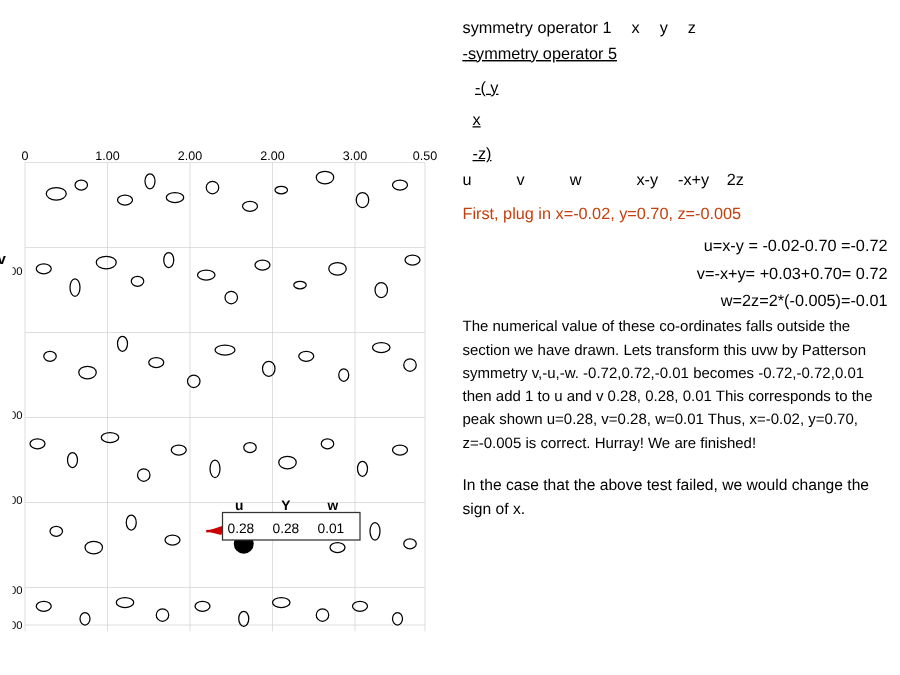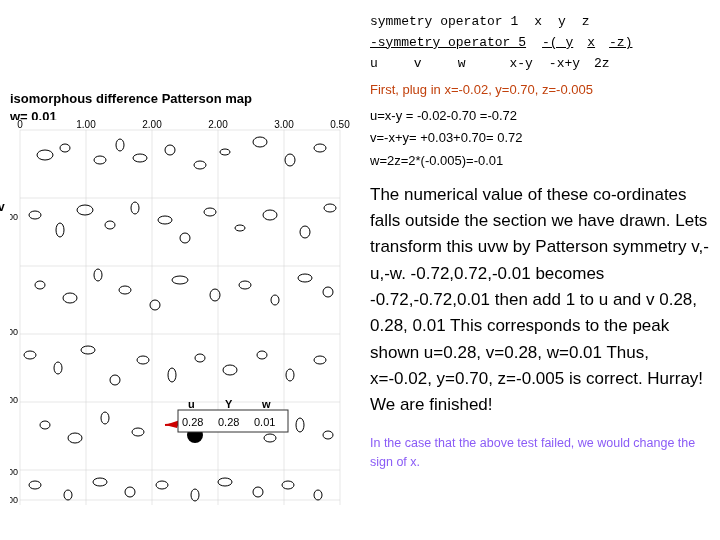--- a/index.html
+++ b/index.html
@@ -55,73 +55,64 @@
       font-size: 13px;
       color: #000;
       line-height: 1.6;
       margin-top: 4px;
     }
 
     .operator-row {
       display: flex;
       gap: 6px;
       align-items: flex-start;
-      font-family: Liberation Mono, monospace;
     }
 
     .op-underline {
       text-decoration: underline;
     }
 
     .first-plug {
       font-size: 13px;
       color: #c2410c;
       margin-top: 8px;
       margin-bottom: 8px;
     }
 
     .calc-block {
       font-size: 13px;
       color: #000;
       line-height: 1.7;
-      margin-bottom: 10px;
+      text-align: right;
     }
 
     .explanation {
-      font-size: 17px;
+      font-size: 12px;
       color: #000;
       line-height: 1.55;
       margin-bottom: 10px;
     }
 
     .final-note {
       font-size: 12.5px;
-      color: #8b5cf6;
+      color: #000000;
       line-height: 1.55;
       margin-top: 15px;
     }
 
     
     #map-svg {
       width: 340px;
       height: 390px;
     }
   </style>
 </head>
 <body>
 
 <div id="left-panel">
-  <div class="map-title">
-    <div>isomorphous difference Patterson map</div>
-    <div>w= 0.01</div>
-    <div style="margin-top:2px; font-size:12px; font-weight:normal; display:flex; align-items:center; gap:4px;">
-      <span style="display:inline-block; width:30px; height:2px; background:#000; margin-right:2px;"></span>
-      <span>u</span>
-    </div>
-  </div>
 
   <div class="map-container">
     
     <div style="position:absolute; left:-12px; top:80px; font-size:12px; font-weight:bold;">v</div>
 
     <svg id="map-svg" viewBox="0 0 340 390" xmlns="http://www.w3.org/2000/svg">
 
       <rect width="340" height="390" fill="white"></rect>
 
       <line x1="10" y1="10" x2="330" y2="10" stroke="#ccc" stroke-width="0.5"></line>
@@ -243,21 +234,21 @@
 
 <div id="right-panel">
 
   <div class="operator-table">
     <div class="operator-row">
       <span>symmetry operator 1</span>
       <span style="margin-left:10px;">x</span>
       <span style="margin-left:10px;">y</span>
       <span style="margin-left:10px;">z</span>
     </div>
-    <div class="operator-row" style="text-decoration:underline;">
+    <div class="operator-row" style="text-decoration:underline;flex-direction:column;">
       <span class="op-underline">-symmetry operator 5</span>
       <span style="margin-left:10px;">-(  y</span>
       <span style="margin-left:8px;">x</span>
       <span style="margin-left:8px;">-z)</span>
     </div>
     <div class="operator-row">
       <span>u</span>
       <span style="margin-left:30px;">v</span>
       <span style="margin-left:30px;">w</span>
       <span style="margin-left:38px;">x-y</span>

